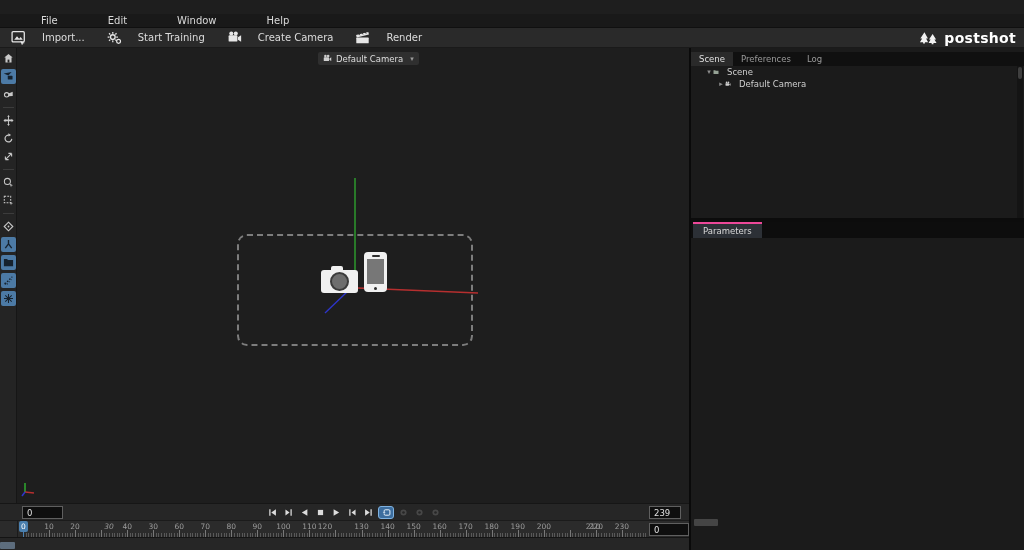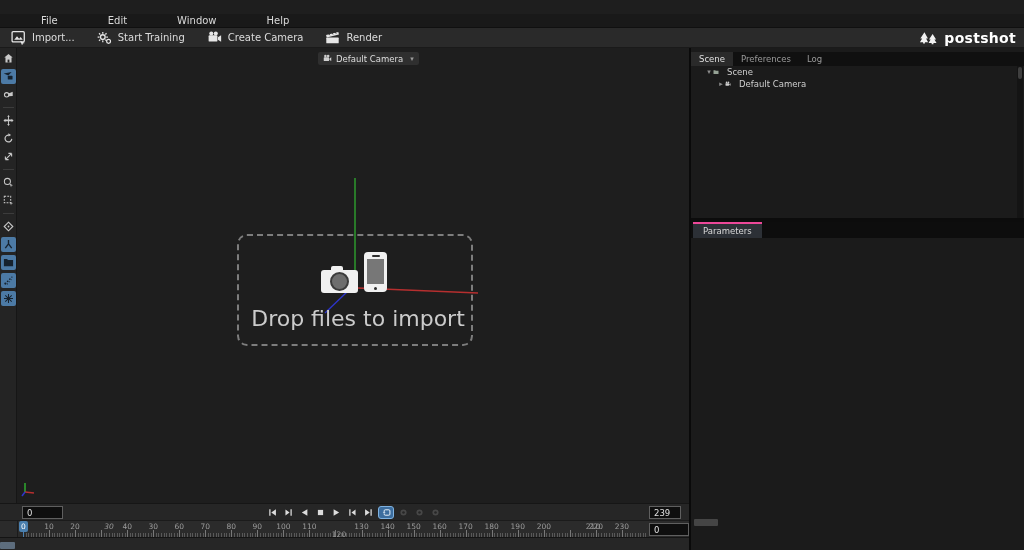--- a/index.html
+++ b/index.html
@@ -14,21 +14,21 @@
   #win-controls { position:absolute; right:0; top:0; height:14px; display:flex; }
   .winbtn { width:30px; height:14px; display:flex; align-items:center; justify-content:center; color:#c9c9c9; font-size:9px; }
   .winbtn .maxbox { width:7px; height:7px; border:1px solid #c9c9c9; }
 
   
   #menubar { position:absolute; left:0; top:14px; width:1024px; height:14px; background:#191919; display:flex; align-items:center; border-bottom:1px solid #101010; }
   .menu-item { font-size:10px; color:#d9d9d9; padding:0 9px; height:14px; display:flex; align-items:center;margin-left:32px; }
 
   
   #toolbar { position:absolute; left:0; top:28px; width:1024px; height:20px; background:#2a2a2a; display:flex; align-items:center; border-bottom:1px solid #1a1a1a; }
-  .tb-btn { display:flex; align-items:center; gap:6px; height:20px; padding:0 11px; color:#dcdcdc; font-size:10px; }
+  .tb-btn { display:flex; align-items:center; gap:16px; height:20px; padding:0 11px; color:#dcdcdc; font-size:10px; }
   .tb-btn svg { width:15px; height:15px; color:#e6e6e6; }
   #logo { position:absolute; right:8px; top:0; height:20px; display:flex; align-items:center; gap:5px; }
   #logo-text { font-size:14px; font-weight:bold; color:#ffffff; letter-spacing:.3px; }
 
   
   #left-tools { position:absolute; left:0; top:48px; width:17px; height:455px; background:#242424; border-right:1px solid #161616; display:flex; flex-direction:column; align-items:center; padding-top:3px; }
   .tool-cell { width:15px; height:15px; margin-bottom:3px; display:flex; align-items:center; justify-content:center; color:#c9c9c9; border-radius:2px; }
   .tool-cell svg { width:11px; height:11px; }
   .tool-cell.active { background:#4c7aa5; color:#16222e; }
   .tool-div { width:11px; height:1px; background:#3c3c3c; margin:2px 0 5px; }
@@ -277,21 +277,20 @@
       <line x1="330" y1="243" x2="307" y2="265" stroke="#2d35c9" stroke-width="1.4"></line>
     </svg>
     <div id="dropzone"></div>
     <div class="cam-notch"></div>
     <div class="cam-body"></div>
     <div class="cam-lens"></div>
     <div class="phone-body"></div>
     <div class="phone-screen"></div>
     <div class="phone-slit"></div>
     <div class="phone-dot"></div>
-    <div id="drop-hint">Drop files to import</div>
     <div id="cam-select">
       <svg viewBox="0 0 12 12" fill="currentColor">
         <circle cx="3.2" cy="2.8" r="1.7"></circle>
           <circle cx="6.9" cy="2.8" r="1.7"></circle>
         <rect x="1" y="4.4" width="7" height="5" rx=".8"></rect>
           <path d="M8.6 5.9 11 4.4v5l-2.4-1.5z"></path>
       </svg>
       <span id="cam-select-label">Default Camera</span>
       <span id="cam-select-chev">▾</span>
     </div>
@@ -411,21 +410,21 @@
           <div class="ruler-label" style="left: 187.28px;">70</div>
           <div class="ruler-major" style="left: 213.32px;"></div>
           <div class="ruler-label" style="left: 213.32px;">80</div>
           <div class="ruler-major" style="left: 239.36px;"></div>
           <div class="ruler-label" style="left: 239.36px;">90</div>
           <div class="ruler-major" style="left: 265.4px;"></div>
           <div class="ruler-label" style="left: 265.4px;">100</div>
           <div class="ruler-major" style="left: 291.44px;"></div>
           <div class="ruler-label" style="left: 291.44px;">110</div>
           <div class="ruler-major" style="left: 317.48px;"></div>
-          <div class="ruler-label" style="left: 321px; margin-top: 8px;">120</div>
+          <div class="ruler-label" style="left: 307px;">120</div>
           <div class="ruler-major" style="left: 343.52px;"></div>
           <div class="ruler-label" style="left: 343.52px;">130</div>
           <div class="ruler-major" style="left: 369.56px;"></div>
           <div class="ruler-label" style="left: 369.56px;">140</div>
           <div class="ruler-major" style="left: 395.6px;"></div>
           <div class="ruler-label" style="left: 395.6px;">150</div>
           <div class="ruler-major" style="left: 421.64px;"></div>
           <div class="ruler-label" style="left: 421.64px;">160</div>
           <div class="ruler-major" style="left: 447.68px;"></div>
           <div class="ruler-label" style="left: 447.68px;">170</div>

